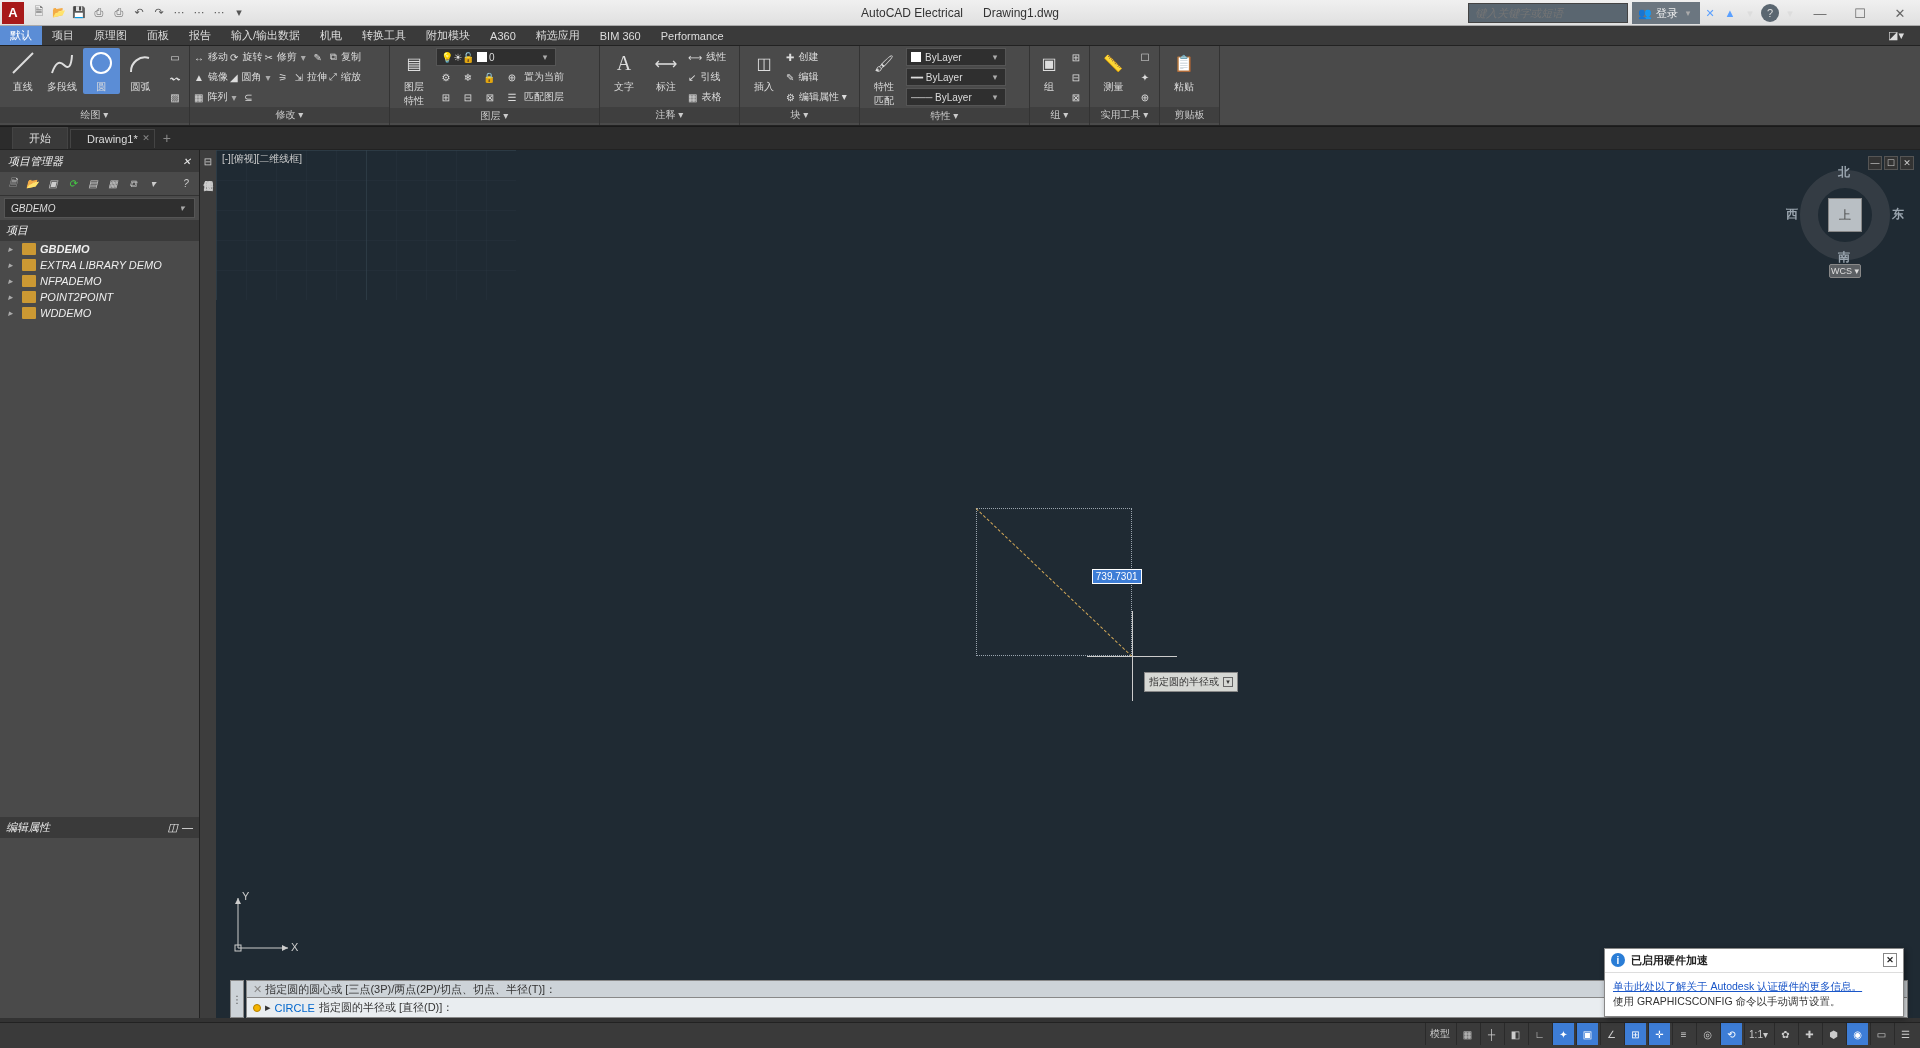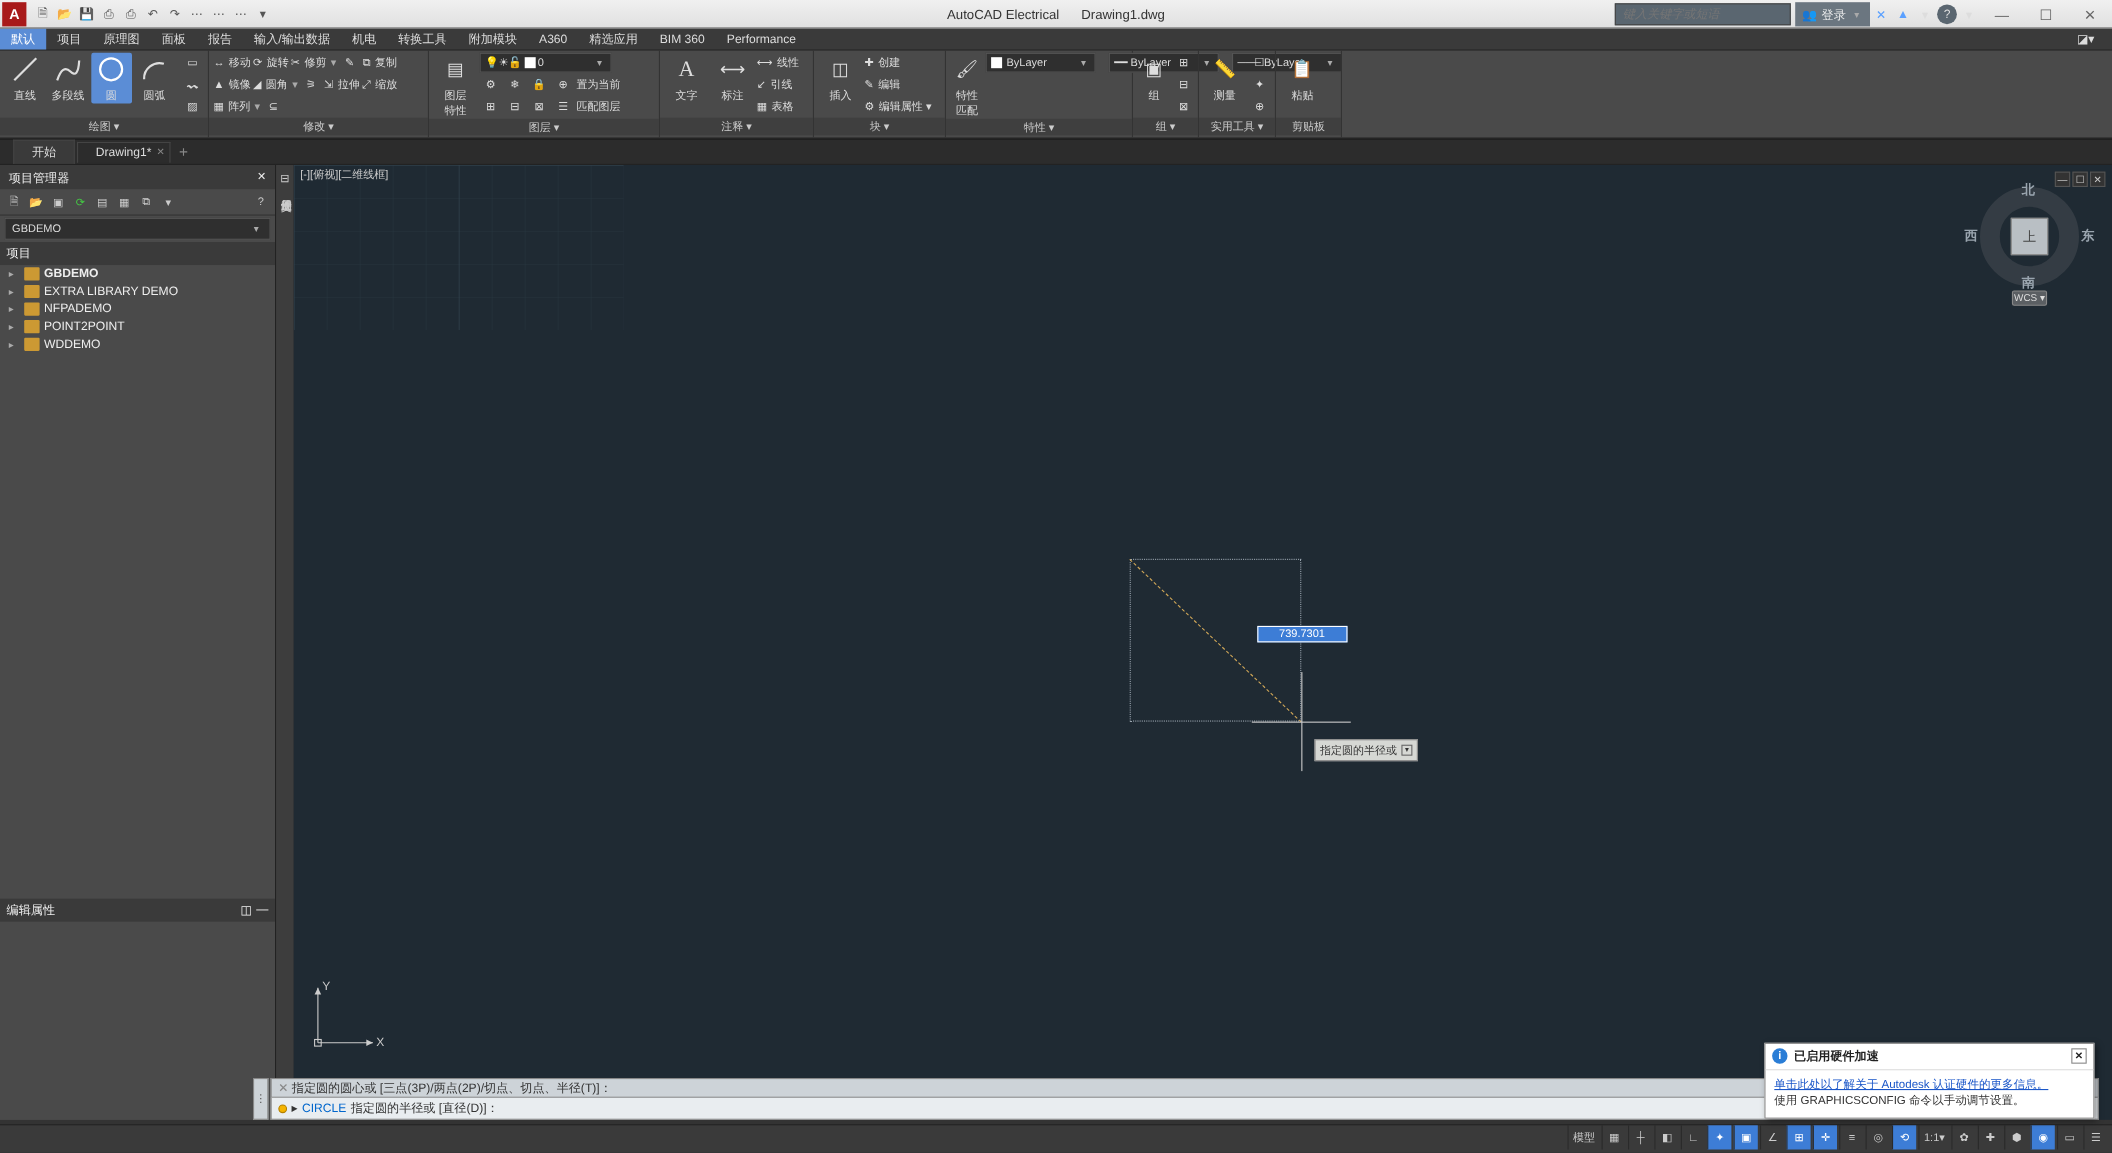--- a/index.html
+++ b/index.html
@@ -38,21 +38,21 @@
 
 
 .doctabs { height:24px; background:#2c2c2c; display:flex; align-items:center; padding-left:12px; gap:2px; border-top:1px solid #1a1a1a; border-bottom:1px solid #222;}
 .doctab{ padding:3px 16px; font-size:11px; color:#ddd; border:1px solid #444; border-bottom:none; background:#3a3a3a; position:relative;}
 .doctab.active{background:#2c2c2c;}
 .doctab .close-x { position:absolute; right:4px; top:3px; font-size:9px; color:#888;}
 .addtab{width:20px;text-align:center;color:#888;font-size:14px;cursor:pointer;}
 
 
 .main { position:absolute; top:150px; left:0; right:0; bottom:30px; display:flex; }
-.project-panel { width:251px; background:#4a4a4a; display:flex; flex-direction:column; border-right:1px solid #222;}
+.project-panel { width:200px; background:#4a4a4a; display:flex; flex-direction:column; border-right:1px solid #222;font-style:italic;}
 .project-panel .hdr { height:22px; background:#3a3a3a; color:#eee; font-size:11px; padding:4px 8px; display:flex; justify-content:space-between; align-items:center;}
 .project-panel .toolbar-row{height:24px;display:flex;align-items:center;gap:2px;padding:0 4px;border-bottom:1px solid #333;}
 .project-panel .toolbar-row .tb{width:18px;height:18px;display:flex;align-items:center;justify-content:center;font-size:10px;color:#ccc;cursor:pointer;}
 .project-combo{height:20px;background:#2f2f2f;border:1px solid #555;font-size:10px;color:#ddd;display:flex;align-items:center;padding:0 6px;margin:2px 4px;justify-content:space-between;}
 .tree{flex:1;background:#4a4a4a;overflow:auto;}
 .tree-section-hdr{background:#3a3a3a;color:#eee;font-size:11px;padding:3px 6px;}
 .tree-item{display:flex;align-items:center;gap:4px;padding:2px 8px;font-size:11px;color:#eee;cursor:pointer;}
 .tree-item .tog{width:10px;color:#aaa;font-size:9px;}
 .tree-item .fold{width:14px;height:12px;background:#cc9933;border-radius:1px;}
 .tree-item.bold .name{font-weight:bold;}
@@ -97,21 +97,21 @@
 .balloon{position:absolute;right:16px;bottom:31px;width:300px;background:#fff;border:1px solid #888;box-shadow:2px 2px 6px rgba(0,0,0,.4);z-index:5;}
 .balloon .b-hdr{display:flex;align-items:center;gap:6px;padding:4px 6px;font-size:11px;font-weight:bold;color:#222;border-bottom:1px solid #ddd;}
 .balloon .b-hdr .info-icon{width:14px;height:14px;border-radius:50%;background:#2a7dd6;color:#fff;display:flex;align-items:center;justify-content:center;font-size:10px;}
 .balloon .b-close{margin-left:auto;width:14px;height:14px;border:1px solid #888;display:flex;align-items:center;justify-content:center;font-size:9px;cursor:pointer;}
 .balloon .b-body{padding:6px 8px;font-size:10.5px;color:#333;line-height:1.5;}
 .balloon a{color:#1a56c8;text-decoration:underline;cursor:pointer;}
 
 
 .crosshair{position:absolute;pointer-events:none;}
 .ch-h,.ch-v{position:absolute;background:#ccc;}
-.dyn-input{position:absolute;background:#3d7dd6;color:#fff;font-size:10px;padding:1px 19px;border:1px solid #fff;}
+.dyn-input{position:absolute;background:#3d7dd6;color:#fff;font-size:10px;padding:1px 3px;border:1px solid #fff;}
 .dyn-tooltip{position:absolute;background:#d6d8d4;border:1px solid #888;font-size:10px;color:#333;padding:2px 4px;display:flex;align-items:center;gap:4px;}
 .dyn-tooltip .dd{width:10px;height:10px;border:1px solid #666;display:inline-flex;align-items:center;justify-content:center;font-size:7px;}
 .rubber-line{position:absolute;border-top:1px dashed #d2a858;transform-origin:left center;}
 .tracking-box{position:absolute;border:1px dotted #9aa5af;}
 
 </style>
 </head>
 <body>
 
 <div class="titlebar">
@@ -330,21 +330,21 @@
     <div class="panel-label">块 ▾</div>
   </div>
 
   <div class="panel" style="width:170px">
     <div class="panel-body">
       <div class="big-tool">
           <div class="icon-box">🖌</div>
           <div class="lbl" style="white-space:pre">特性
 匹配</div>
         </div>
-      <div style="display:flex;flex-direction:row;gap:12px;justify-content:flex-end;">
+      <div style="display:flex;flex-direction:column;gap:2px;justify-content:flex-end;">
         <div class="bylayer-combo">
             <span style="width:10px;height:10px;background:#fff;display:inline-block;margin-right:4px;"></span>
             <span>ByLayer</span>
             <span class="dropdown-arrow" style="margin-left:auto">▾</span>
           </div>
         <div class="bylayer-combo"><span>━━</span>&nbsp;<span>ByLayer</span><span class="dropdown-arrow" style="margin-left:auto">▾</span></div>
         <div class="bylayer-combo"><span>───</span>&nbsp;<span>ByLayer</span><span class="dropdown-arrow" style="margin-left:auto">▾</span></div>
       </div>
     </div>
     <div class="panel-label">特性 ▾</div>

